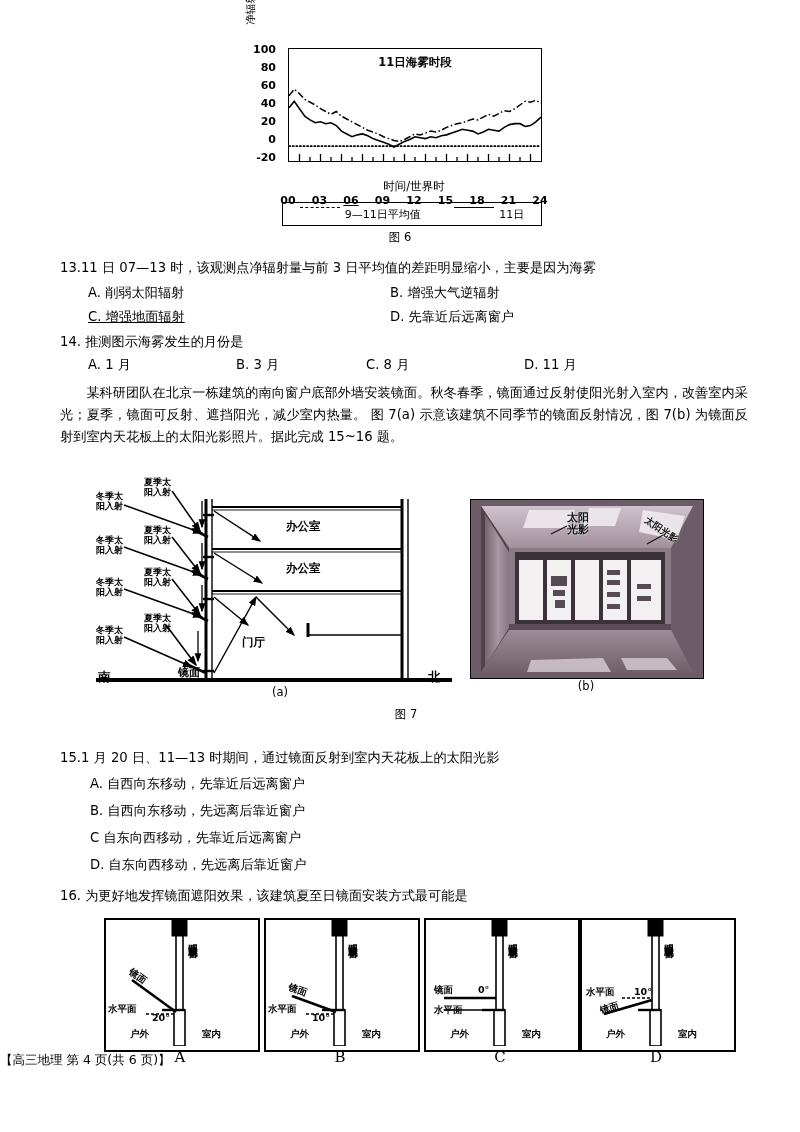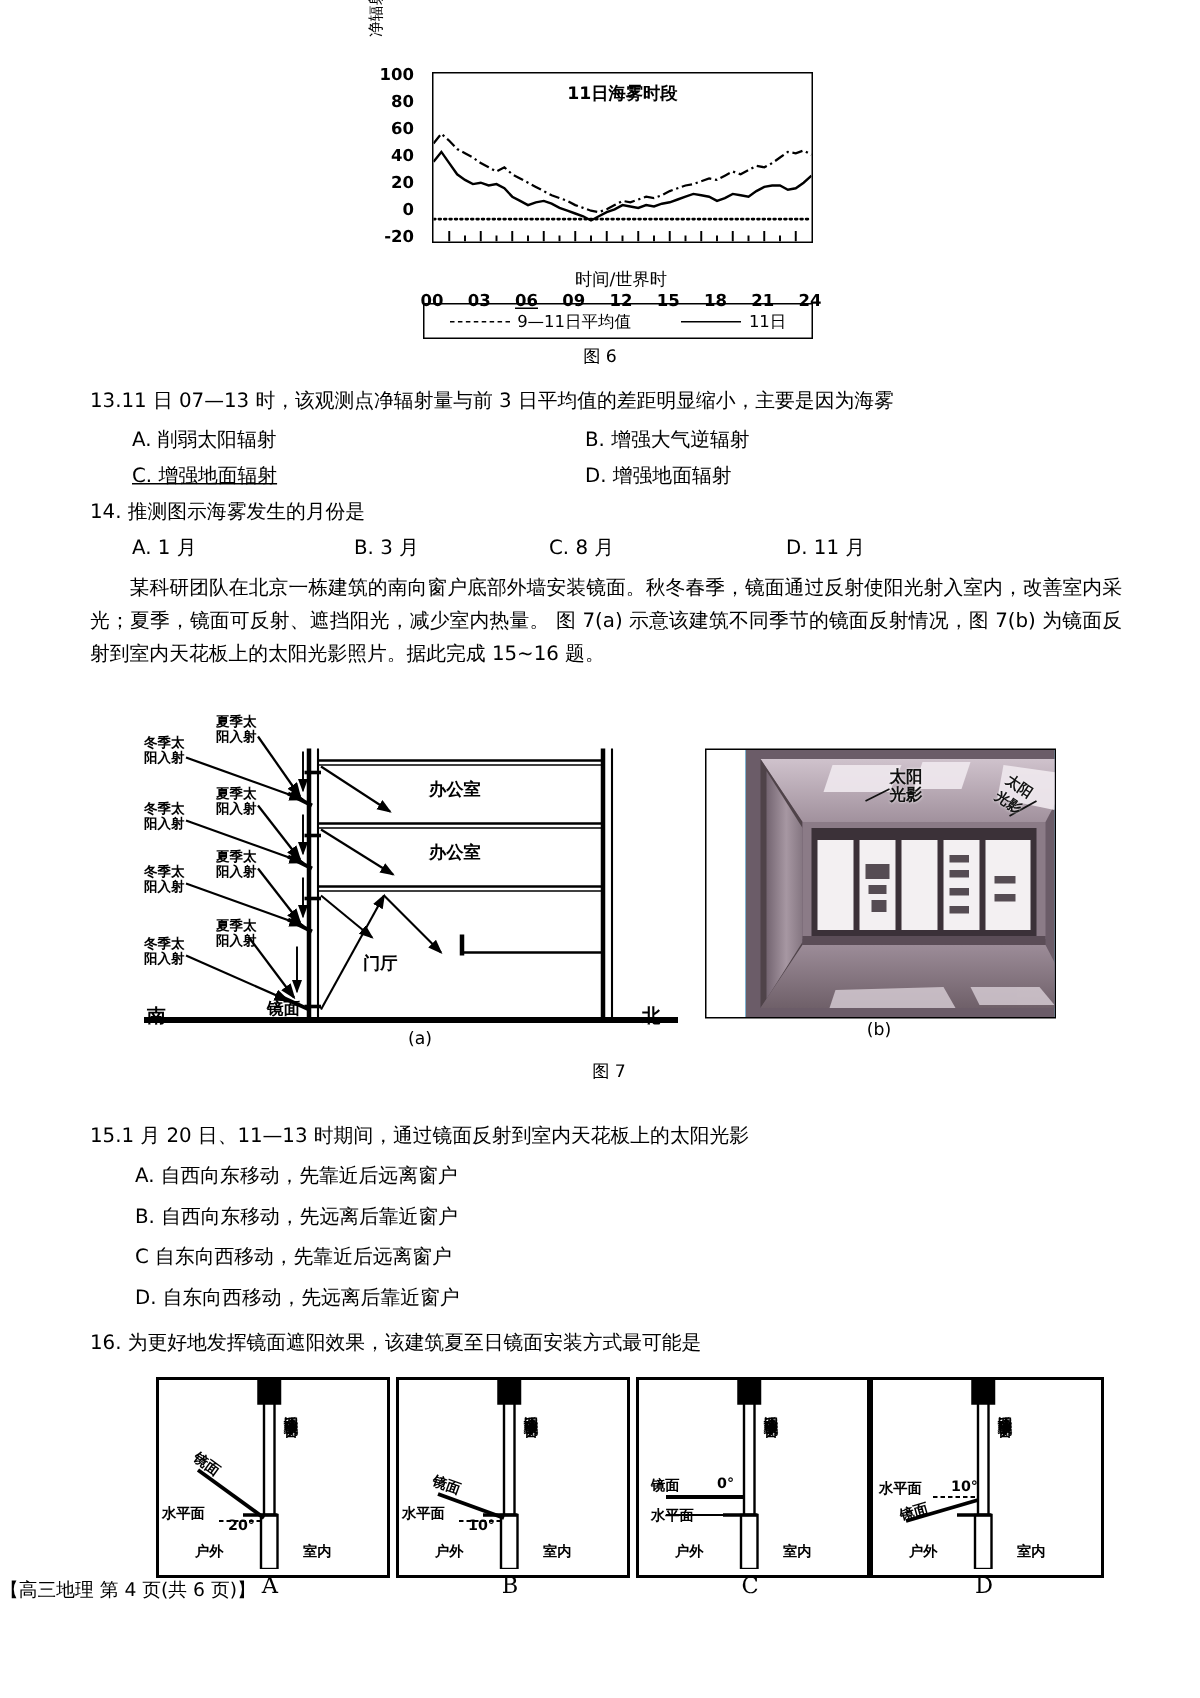--- a/index.html
+++ b/index.html
@@ -28,21 +28,21 @@
     position:absolute;left:0;right:0;top:6px;text-align:center;
     font-size:11.5px;font-weight:700;
   }
   .xtick{position:absolute;top:120px;font-size:11px;font-weight:600;transform:translateX(-50%);margin-top:32px;}
   .xlabel{position:absolute;left:38px;width:252px;top:137px;text-align:center;font-size:11.5px;}
   .legend{
     position:absolute;left:32px;top:160px;width:258px;height:22px;
     border:1.6px solid #000;display:flex;align-items:center;justify-content:space-around;
     font-size:11px;
   }
-  .legend .li{display:flex;align-items:center;gap:5px;white-space:nowrap;}
+  .legend .li{display:flex;align-items:flex-start;gap:5px;white-space:nowrap;}
   .lg-dash{width:40px;height:0;border-top:1.6px dashed #000;}
   .lg-sol{width:40px;height:0;border-top:1.8px solid #000;}
   .figcap{position:absolute;width:100%;text-align:center;font-size:11.5px;}
 
   
   .q{
     position:absolute;font-size:13.2px;line-height:1.55;
     font-family:"DejaVu Sans","Liberation Sans",sans-serif;
     white-space:nowrap;
   }
@@ -55,21 +55,21 @@
   
   .fig7{position:absolute;left:56px;top:485px;width:700px;height:245px;}
   .fig7a{position:absolute;left:24px;top:0;width:400px;height:215px;}
   .lbl{position:absolute;font-size:9px;line-height:1.12;font-weight:700;white-space:nowrap;text-align:center;}
   .bldg-txt{position:absolute;font-size:11.5px;font-weight:700;white-space:nowrap;}
   .dirlbl{position:absolute;font-size:12.5px;font-weight:700;}
   .sublbl{position:absolute;font-size:11px;font-weight:700;}
 
   
   .fig7b{position:absolute;left:414px;top:14px;width:232px;height:178px;border:1.5px solid #000;overflow:hidden;}
-  .photo{position:absolute;inset:0;background:#0ea5e9;margin-left:26px;}
+  .photo{position:absolute;inset:0;background:#0ea5e9;}
 
   
   .optdiag{position:absolute;width:152px;height:138px;}
   .odbox{position:absolute;left:0;top:0;width:152px;height:130px;border:2px solid #000;background:#fff;}
   .od-letter{position:absolute;left:0;right:0;top:130px;text-align:center;font-size:15px;font-family:"DejaVu Serif","Liberation Serif",serif;}
   .od-t{position:absolute;font-size:9.5px;font-weight:700;white-space:nowrap;}
   .od-v{position:absolute;font-size:9.5px;font-weight:700;white-space:nowrap;writing-mode:vertical-rl;letter-spacing:1px;}
 
   .footer{
     position:absolute;left:0;right:4px;top:1052px;text-align:left;
@@ -154,21 +154,21 @@
       </div>
 
       <div class="figcap" style="top:188px;">图 6</div>
     </div>
   </div>
 
   <div class="q" style="left:60px;top:258px;">13.11 日 07—13 时，该观测点净辐射量与前 3 日平均值的差距明显缩小，主要是因为海雾</div>
   <div class="opt-row" style="left:88px;top:284px;">A. 削弱太阳辐射</div>
   <div class="opt-row" style="left:390px;top:284px;">B. 增强大气逆辐射</div>
   <div class="opt-row" style="left:88px;top:308px;text-decoration:underline;">C. 增强地面辐射</div>
-  <div class="opt-row" style="left:390px;top:308px;">D. 增强地面辐射</div>
+  <div class="opt-row" style="left:390px;top:308px;">D. 先靠近后远离窗户</div>
 
   <div class="q" style="left:60px;top:332px;">14. 推测图示海雾发生的月份是</div>
   <div class="opt-row" style="left:88px;top:356px;">A. 1 月</div>
   <div class="opt-row" style="left:236px;top:356px;">B. 3 月</div>
   <div class="opt-row" style="left:366px;top:356px;">C. 8 月</div>
   <div class="opt-row" style="left:524px;top:356px;">D. 11 月</div>
 
   <div class="para" style="top:382px;">某科研团队在北京一栋建筑的南向窗户底部外墙安装镜面。秋冬春季，镜面通过反射使阳光射入室内，改善室内采光；夏季，镜面可反射、遮挡阳光，减少室内热量。 图 7(a) 示意该建筑不同季节的镜面反射情况，图 7(b) 为镜面反射到室内天花板上的太阳光影照片。据此完成 15~16 题。</div>
 
   <div class="fig7">

